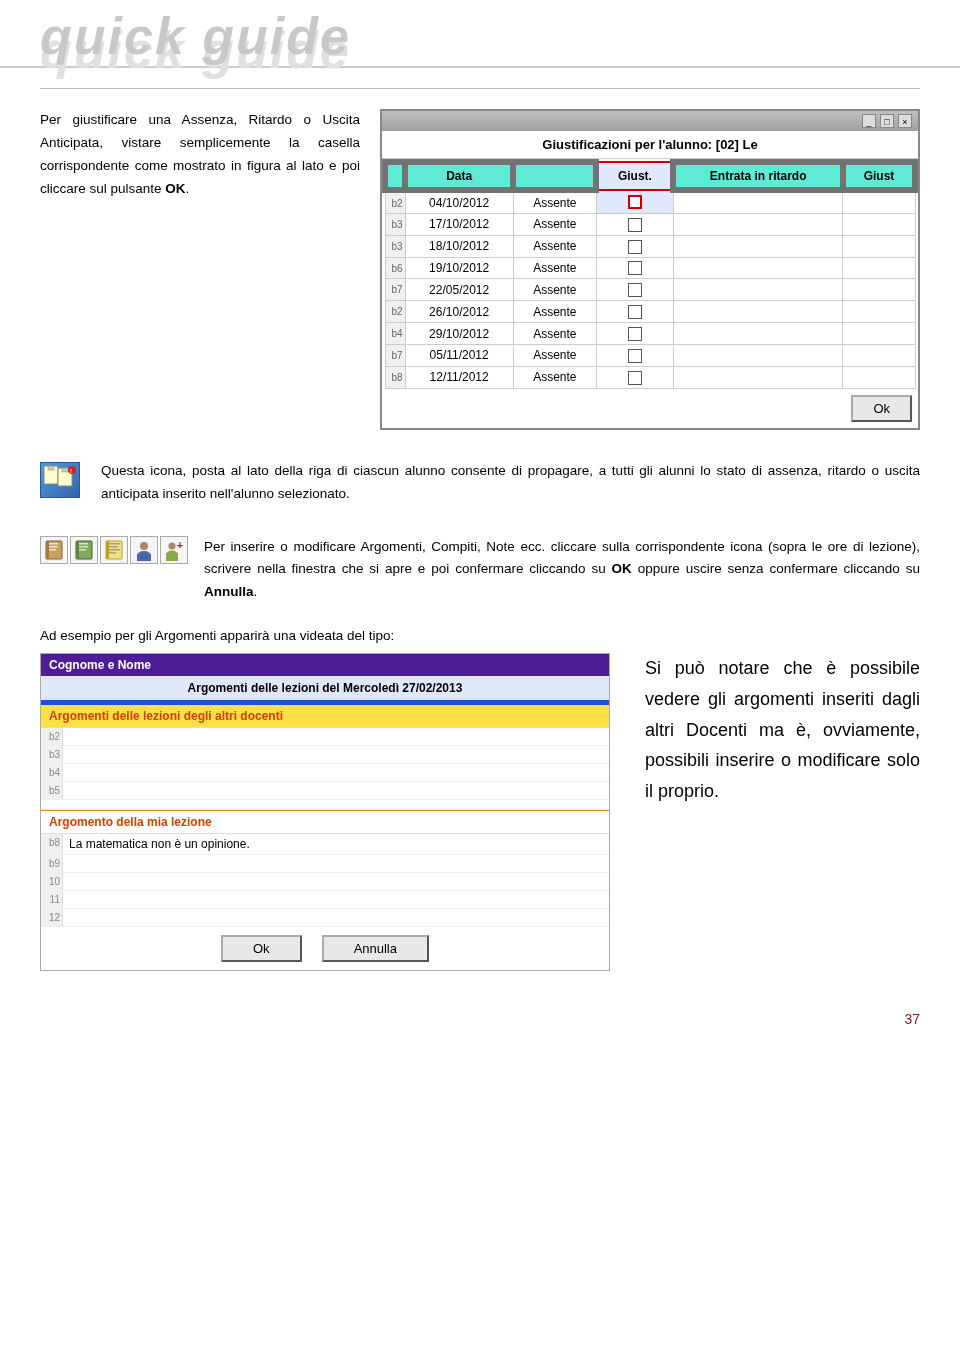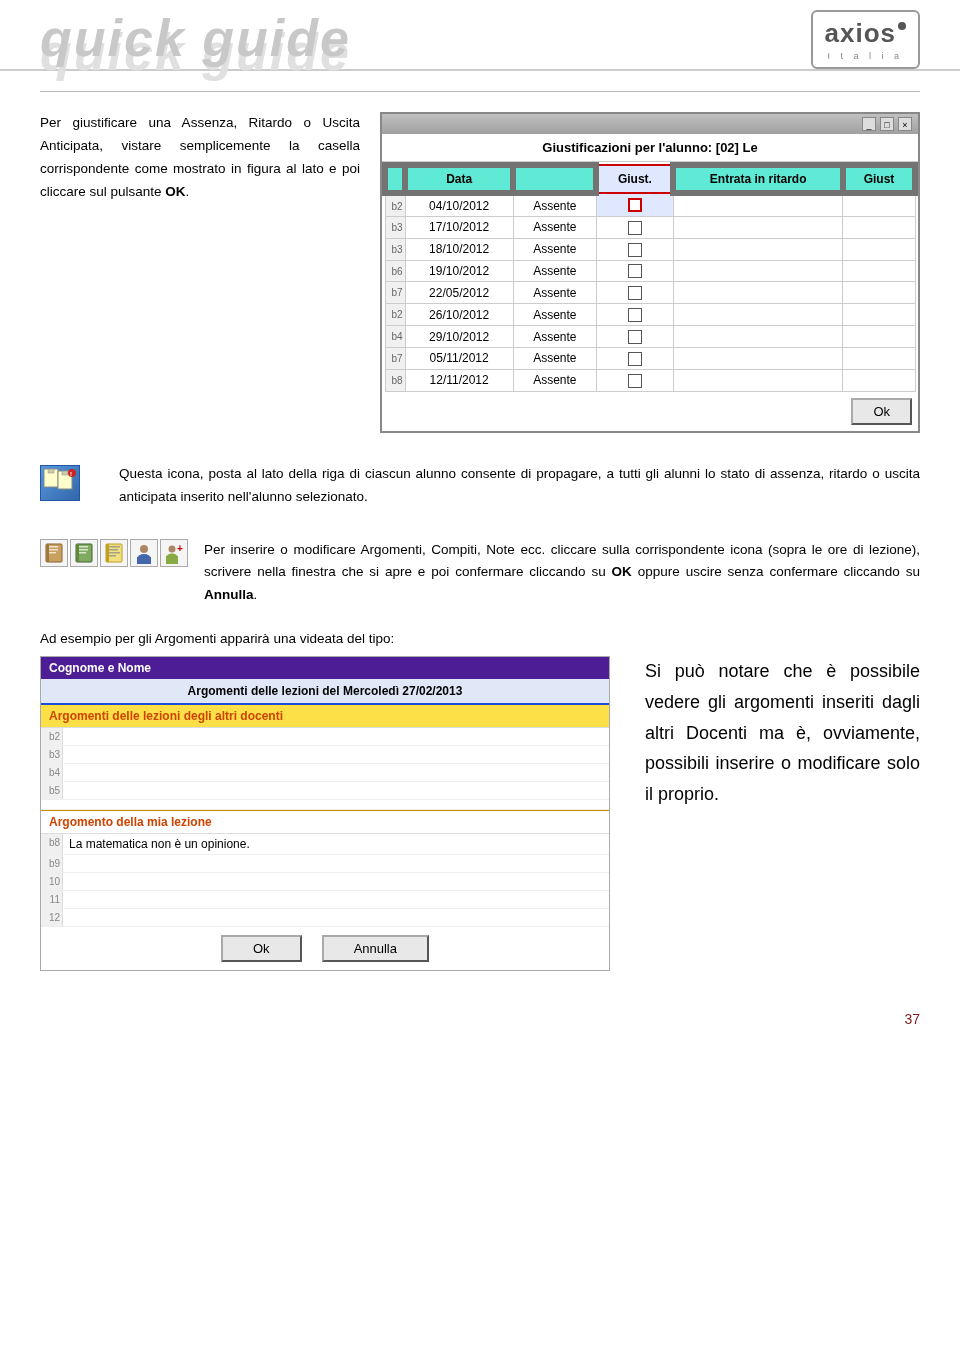--- a/index.html
+++ b/index.html
@@ -120,21 +120,21 @@
       border: 2px outset #aaa;
       padding: 4px 20px;
       font-size: 13px;
       cursor: pointer;
     }
 
     
     .section2 {
       display: flex;
       align-items: flex-start;
-      gap: 34px;
+      gap: 16px;
       margin-bottom: 30px;
     }
     .section2-text {
       font-size: 13.5px;
       line-height: 1.7;
       text-align: justify;
     }
 
     
     .section3 {
@@ -190,21 +190,21 @@
       font-size: 12px;
       font-weight: bold;
     }
     .arg-header {
       background: #e0e8f8;
       text-align: center;
       padding: 5px;
       font-size: 12px;
       font-weight: bold;
       color: #000;
-      border-bottom: 2px solid #1d4ed8;
+      border-bottom: 5px solid #1d4ed8;
     }
     .arg-section-header {
       background: #fde047;
       padding: 4px 8px;
       font-weight: bold;
       color: #cc4400;
       font-size: 12px;
       border-bottom: 1px solid #ddd;
     }
     .arg-row {
@@ -318,27 +318,20 @@
 </head>
 <body>
 
 <div class="header">
   <div class="title-wrapper">
     <div style="position:relative; line-height:1; padding-bottom:4px;">
       <div style="position:absolute; top:14px; left:0; font-size:52px; font-weight:bold; color:#e0e0e0; font-style:italic; letter-spacing:2px; z-index:0;">quick guide</div>
       <div style="font-size:52px; font-weight:bold; color:#c8c8c8; font-style:italic; letter-spacing:2px; position:relative; z-index:1;">quick guide</div>
     </div>
   </div>
-  <div class="axios-logo">
-    <div class="axios-top">
-      <span class="axios-letters">axios</span>
-      <div class="axios-dot"></div>
-    </div>
-    <div class="axios-sub">I t a l i a</div>
-  </div>
 </div>
 
 <div class="main">
 
   <div style="border-bottom: 1px solid #bbb; margin-bottom: 20px;"></div>
 
   <div class="section1">
     <div class="section1-text">
       <span>Per giustificare una Assenza, Ritardo o Uscita Anticipata, vistare semplicemente la casella corrispondente come mostrato in figura al lato e poi cliccare sul pulsante </span><strong>OK</strong><span>.</span>
     </div>

